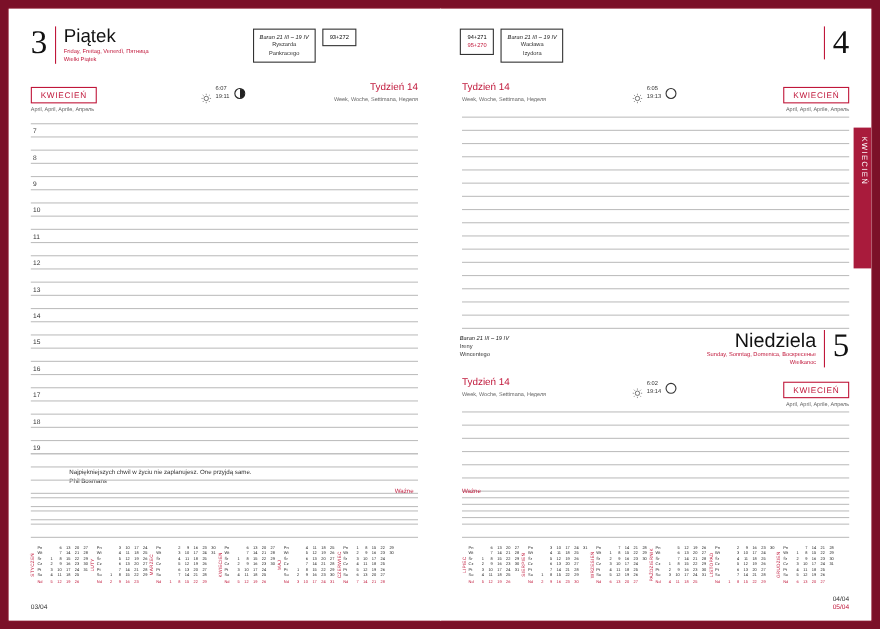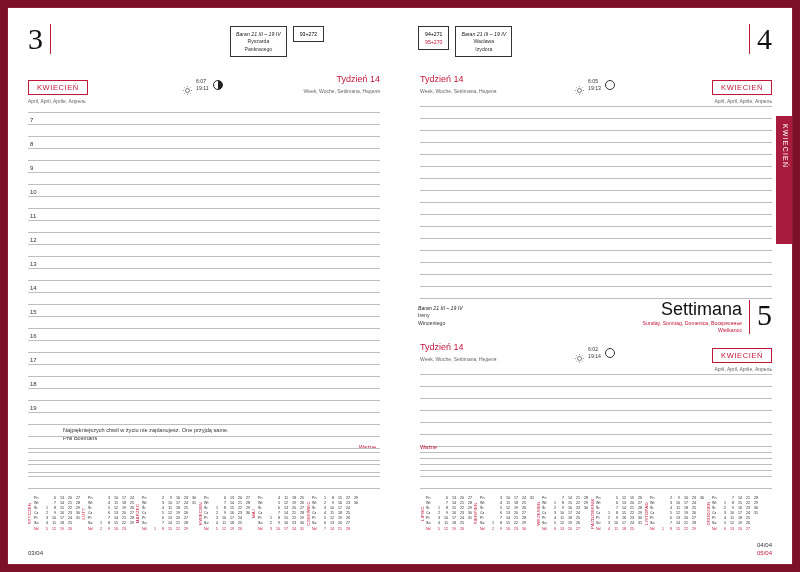--- a/index.html
+++ b/index.html
@@ -93,20 +93,25 @@
 </head>
 <body>
 
 <div class="planner">
 
   <div class="page page-left">
 
     <div class="dayhead" style="left:20px;top:16px;">
       <div class="bignum">3</div>
       <div class="vline"></div>
+      <div style="padding-top:0px;">
+        <div class="dayname">Piątek</div>
+        <div class="daysub">Friday, Freitag, Venerdì, Пятница</div>
+        <div class="daysub2">Wielki Piątek</div>
+      </div>
     </div>
 
     <div style="position:absolute;left:222px;top:18px;display:flex;align-items:flex-start;gap:6px;">
       <div class="box">
         <div class="zod">Baran 21 III – 19 IV</div>
         <div class="saint">Ryszarda</div>
         <div class="saint">Pankracego</div>
       </div>
       <div class="boxr">
         <span>93+272</span>
@@ -670,21 +675,21 @@
       </div>
 
     <div style="position:absolute;left:18px;top:296px;">
       <div class="zod">Baran 21 III – 19 IV</div>
       <div class="saint">Ireny</div>
       <div class="saint">Wincentego</div>
     </div>
 
     <div class="dayhead" style="right:20px;top:292px;">
       <div style="text-align:right;">
-        <div class="dayname red" style="font-size:18px;">Settimana</div>
+        <div class="dayname red" style="font-size:18px;">Niedziela</div>
         <div class="daysub">Sunday, Sonntag, Domenica, Воскресенье</div>
         <div class="daysub2">Wielkanoc</div>
       </div>
       <div class="vline"></div>
       <div class="bignum red">5</div>
     </div>
 
     <div style="position:absolute;left:20px;top:334px;">
       <div class="weeklbl">Tydzień 14</div>
       <div class="smalltrans" style="margin-top:4px;">Week, Woche, Settimana, Неделя</div>

